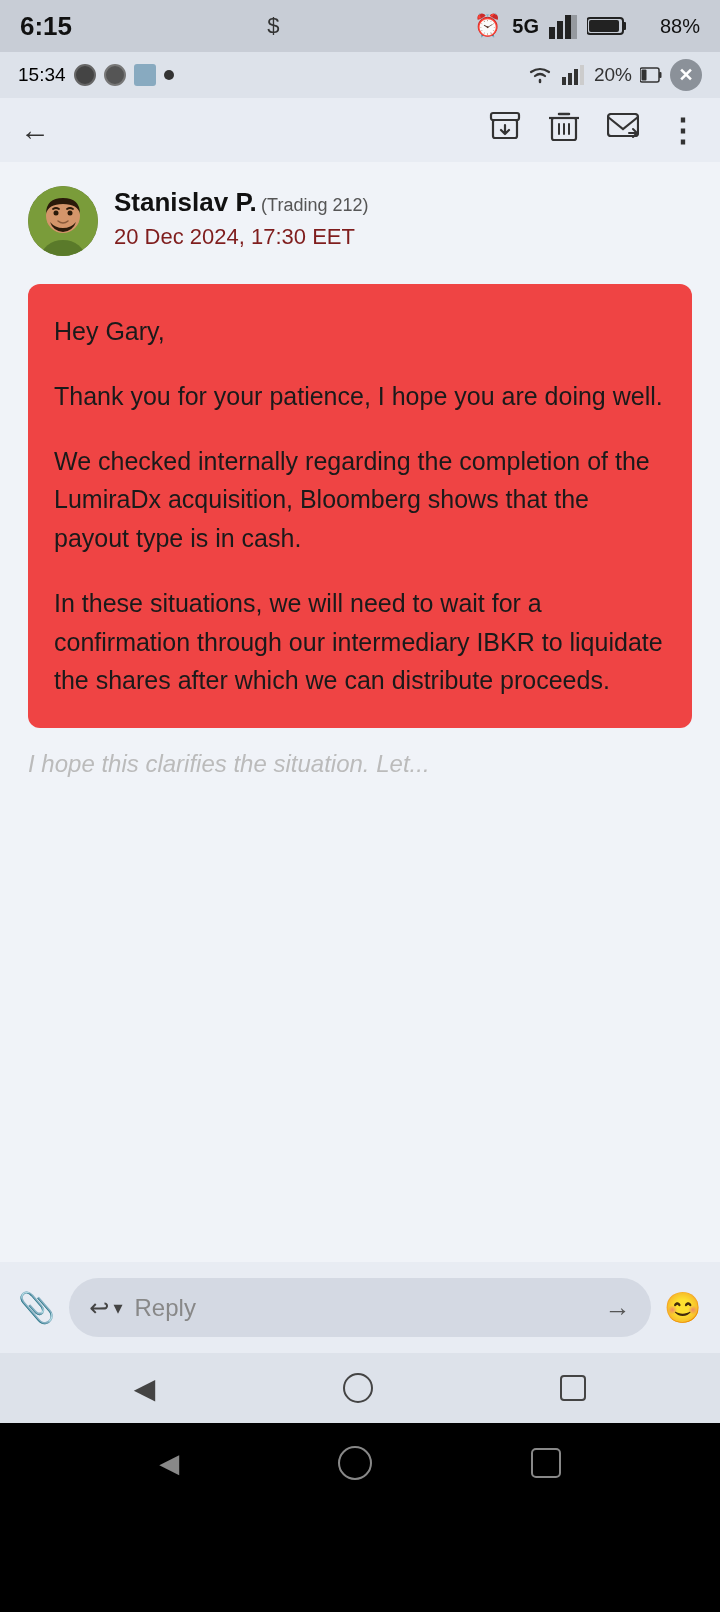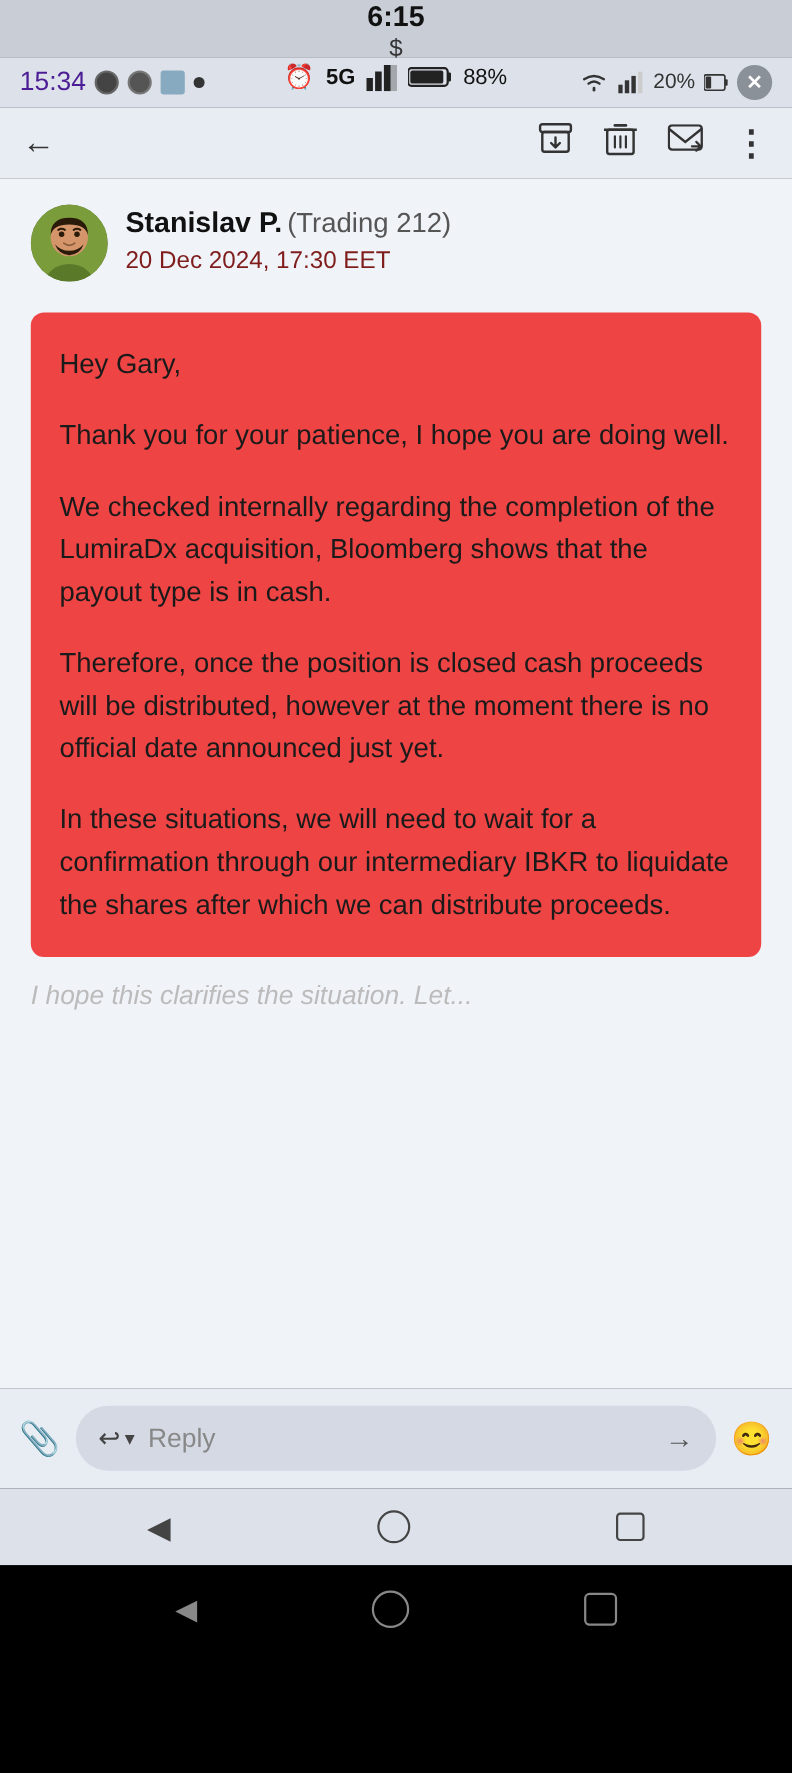--- a/index.html
+++ b/index.html
@@ -13,21 +13,20 @@
     }
 
     
     .status-bar-top {
       background: #c8cdd6;
       height: 52px;
       display: flex;
       align-items: center;
       justify-content: space-between;
       padding: 0 20px;
-      flex-direction: column;
     }
     .status-bar-top .time {
       font-size: 26px;
       font-weight: 600;
       color: #111;
     }
     .status-bar-top .right-icons {
       display: flex;
       align-items: center;
       gap: 10px;
@@ -131,21 +130,21 @@
       flex: 1;
     }
     .sender-name {
       font-size: 26px;
       font-weight: 700;
       color: #111;
       line-height: 1.3;
       text-align: center;
     }
     .sender-company {
-      font-size: 25px;
+      font-size: 18px;
       font-weight: 400;
       color: #555;
     }
     .sender-date {
       font-size: 22px;
       color: #7f1d1d;
       margin-top: 4px;
     }
 
     
@@ -276,27 +275,27 @@
       <polygon points="8,26 14,26 14,8 8,8" fill="#222"></polygon>
       <polygon points="16,26 22,26 22,2 16,2" fill="#222"></polygon>
       <polygon points="20,2 28,2 28,26 20,26" fill="#222" opacity="0.3"></polygon>
     </svg>
 
     <svg width="40" height="20" viewBox="0 0 40 20">
       <rect x="0" y="2" width="36" height="16" rx="3" fill="none" stroke="#222" stroke-width="2"></rect>
       <rect x="36" y="6" width="3" height="8" rx="1" fill="#222"></rect>
       <rect x="2" y="4" width="30" height="12" rx="2" fill="#222"></rect>
     </svg>
-    <span style="font-size:20px;">88%</span>
+    <span style="font-size:20px;margin-left:23px;">88%</span>
   </div>
 </div>
 
 <div class="inner-status-bar">
   <div class="left-part">
-    <span style="font-size:24px; color:#4c1d95;">15:34</span>
+    <span style="font-size:19px; color:#000000;">15:34</span>
 
     <span style="display:inline-block; width:22px; height:22px; border-radius:50%; background:#444; border:2px solid #666;"></span>
     <span style="display:inline-block; width:22px; height:22px; border-radius:50%; background:#555; border:2px solid #777;"></span>
     <span style="display:inline-block; width:22px; height:22px; border-radius:3px; background:#88aac0;"></span>
     <span style="display:inline-block; width:10px; height:10px; border-radius:50%; background:#333;"></span>
   </div>
   <div class="right-part">
 
     <svg width="28" height="22" viewBox="0 0 28 22">
       <path d="M14 16 L14 18" stroke="#333" stroke-width="2.5" stroke-linecap="round"></path>
@@ -386,21 +385,20 @@
         <span class="sender-company">(Trading 212)</span>
       </div>
       <div class="sender-date">20 Dec 2024, 17:30 EET</div>
     </div>
   </div>
 
   <div class="email-body">
     <p>Hey Gary,</p>
     <p>Thank you for your patience, I hope you are doing well.</p>
     <p>We checked internally regarding the completion of the LumiraDx acquisition, Bloomberg shows that the payout type is in cash.</p>
-    <p>Therefore, once the position is closed cash proceeds will be distributed, however at the moment there is no official date announced just yet.</p>
     <p>In these situations, we will need to wait for a confirmation through our intermediary IBKR to liquidate the shares after which we can distribute proceeds.</p>
   </div>
 
   <div class="faded-text">I hope this clarifies the situation. Let...</div>
 
 </div>
 
 <div class="reply-bar">
   <span class="attachment-icon">📎</span>
   <div class="reply-input-container">

